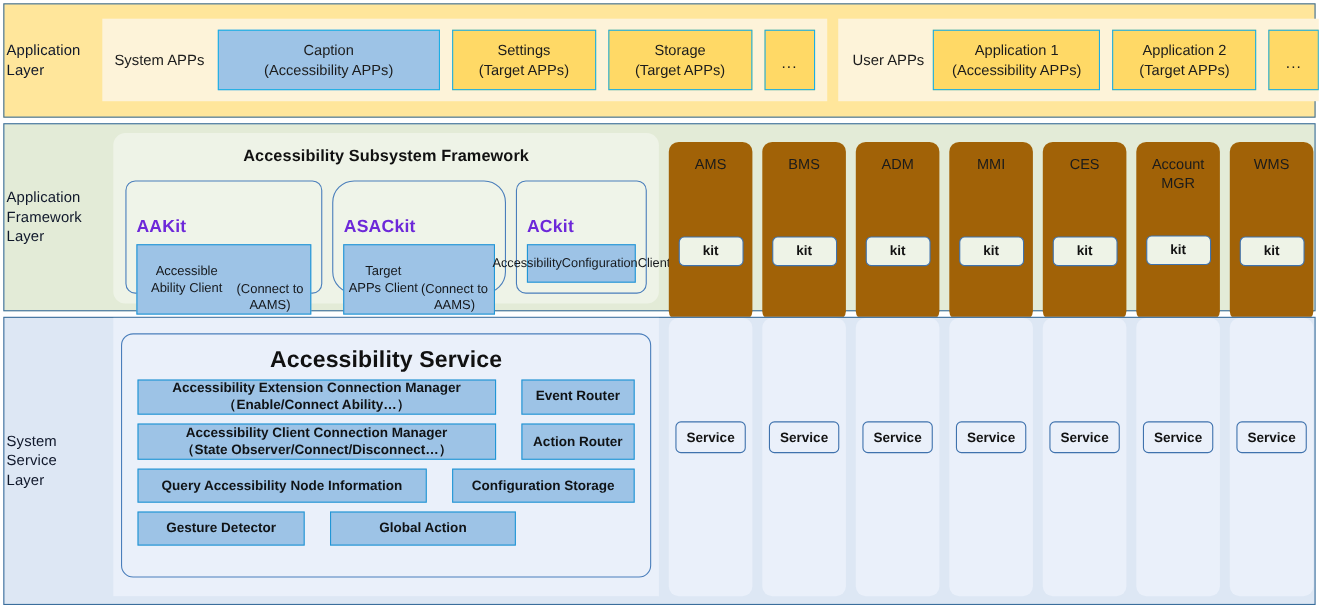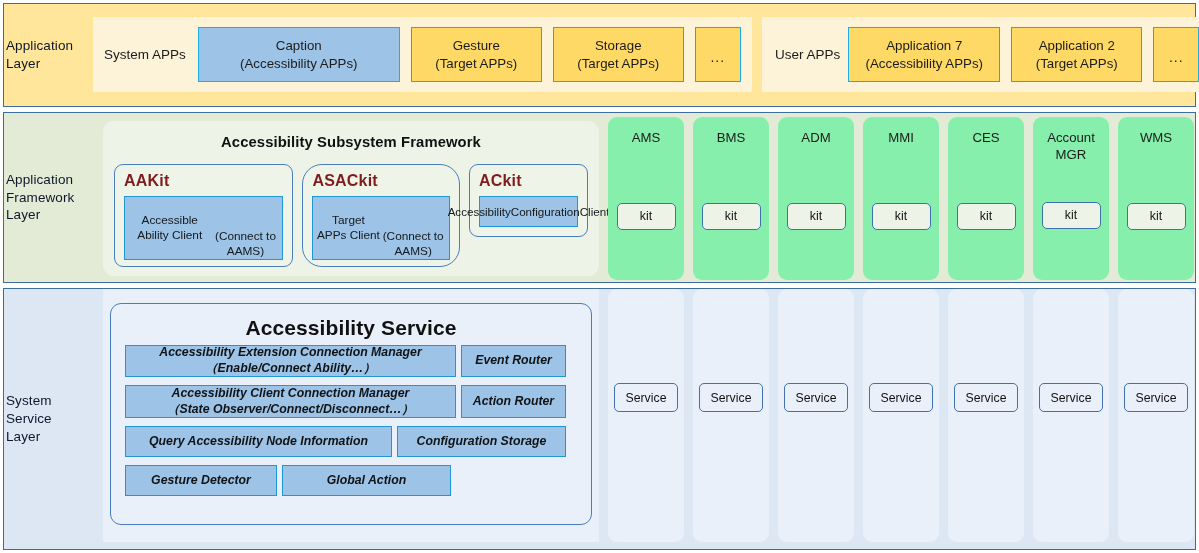--- a/index.html
+++ b/index.html
@@ -150,29 +150,30 @@
     box-sizing: border-box;
     border: 1.3px solid #4a7ebb;
     border-radius: 9px;
     background: #eff4e9;
     padding: 7px 9px 9px 9px;
     display: flex;
     flex-direction: column;
   }
   .kit-card.aakit  { width: 180px; height: 103px; }
   .kit-card.asackit{ width: 158px; height: 103px; border-radius: 20px; }
-  .kit-card.ackit  { width: 119px; height: 73px; }
+  .kit-card.ackit  { width: 119px; height: 103px; }
 
   .kit-name {
     font-size: 16px;
     font-weight: bold;
-    color: #7f1d1d;
+    color: #6d28d9;
     line-height: 1.1;
     margin-bottom: 6px;
     letter-spacing: 0.2px;
+    margin-top: 26px;
   }
   .kit-inner {
     box-sizing: border-box;
     flex: 1 1 auto;
     background: #9dc3e6;
     border: 1.2px solid #2196d6;
     display: flex;
     flex-direction: row;
     align-items: center;
     justify-content: center;
@@ -197,22 +198,23 @@
   .col-card {
     box-sizing: border-box;
     width: 76px;
     border-radius: 9px;
     display: flex;
     flex-direction: column;
     align-items: center;
   }
   .col-card.fw-card {
     height: 163px;
-    background: #86efac;
+    background: #a16207;
     padding-top: 13px;
+    margin-top: 12px;
   }
   .col-card.svc-card {
     height: 253px;
     background: #eaf0fa;
     padding-top: 94px;
   }
   .col-title {
     font-size: 13.2px;
     color: #1b1b1b;
     text-align: center;
@@ -222,21 +224,21 @@
     box-sizing: border-box;
     border: 1.2px solid #3f72ad;
     border-radius: 5px;
     background: #eef3e7;
     width: 59px;
     height: 27px;
     display: flex;
     align-items: center;
     justify-content: center;
     font-size: 12.3px;
-    font-weight: normal;
+    font-weight: bold;
     color: #121212;
   }
   .col-card.fw-card .col-chip { margin-top: 56px; }
   .col-card.svc-card .col-chip {
     background: #eaf0fa;
     width: 64px;
     height: 29px;
     font-size: 12.3px;
   }
 
@@ -274,23 +276,22 @@
     letter-spacing: 0.1px;
   }
   .svc-grid {
     position: absolute;
     left: 14px;
     top: 41px;
     right: 14px;
   }
   .svc-row {
     display: flex;
-    gap: 5px;
+    gap: 23px;
     margin-bottom: 8px;
-    font-style: italic;
   }
   .svc-box {
     box-sizing: border-box;
     background: #9dc3e6;
     border: 1.2px solid #2196d6;
     display: flex;
     flex-direction: column;
     align-items: center;
     justify-content: center;
     text-align: center;
@@ -320,36 +321,36 @@
     <div class="band-label">Application<br>Layer</div>
     <div class="app-content">
 
       <div class="app-group system">
         <div class="group-label">System APPs</div>
         <div class="app-box blue w-caption">
           <span>Caption</span>
           <span>(Accessibility APPs)</span>
         </div>
         <div class="app-box gold w-std">
-          <span>Gesture</span>
+          <span>Settings</span>
           <span>(Target APPs)</span>
         </div>
         <div class="app-box gold w-std">
           <span>Storage</span>
           <span>(Target APPs)</span>
         </div>
         <div class="app-box gold w-ellipsis">
           <span class="ellipsis-dots">...</span>
         </div>
       </div>
 
       <div class="app-group user">
         <div class="group-label">User APPs</div>
         <div class="app-box gold w-app1">
-          <span>Application 7</span>
+          <span>Application 1</span>
           <span>(Accessibility APPs)</span>
         </div>
         <div class="app-box gold w-app2">
           <span>Application 2</span>
           <span>(Target APPs)</span>
         </div>
         <div class="app-box gold w-ell2">
           <span class="ellipsis-dots">...</span>
         </div>
       </div>

